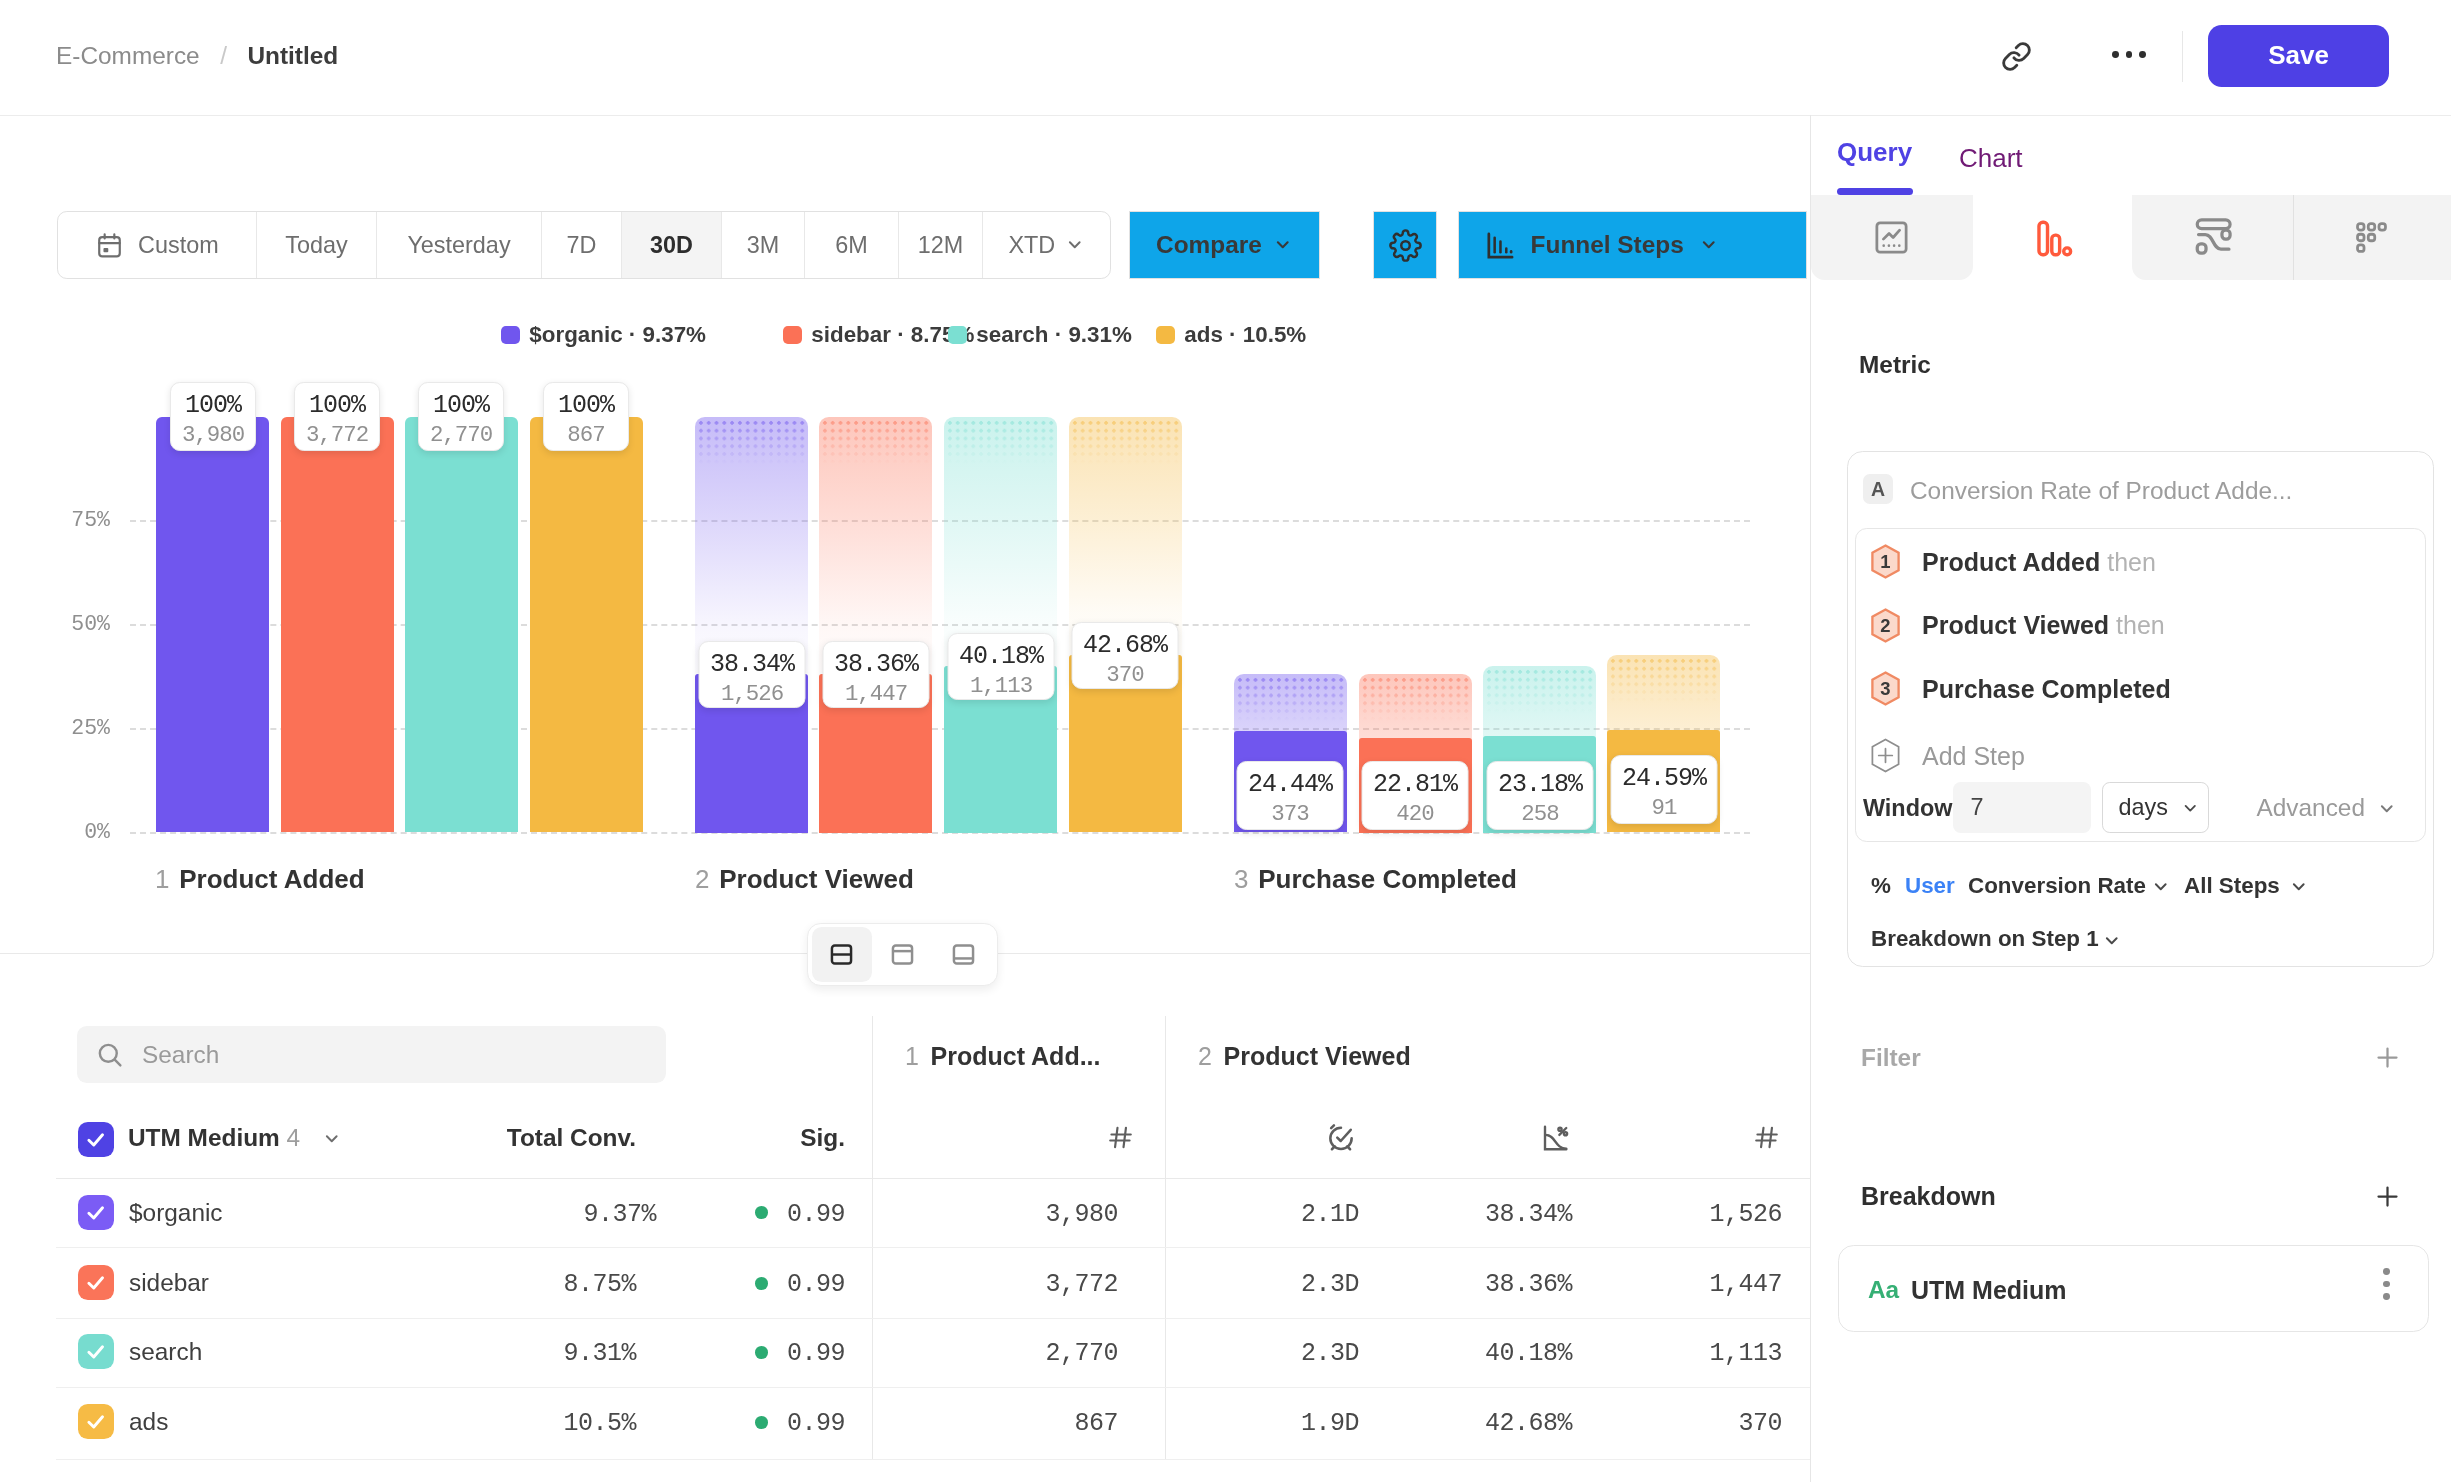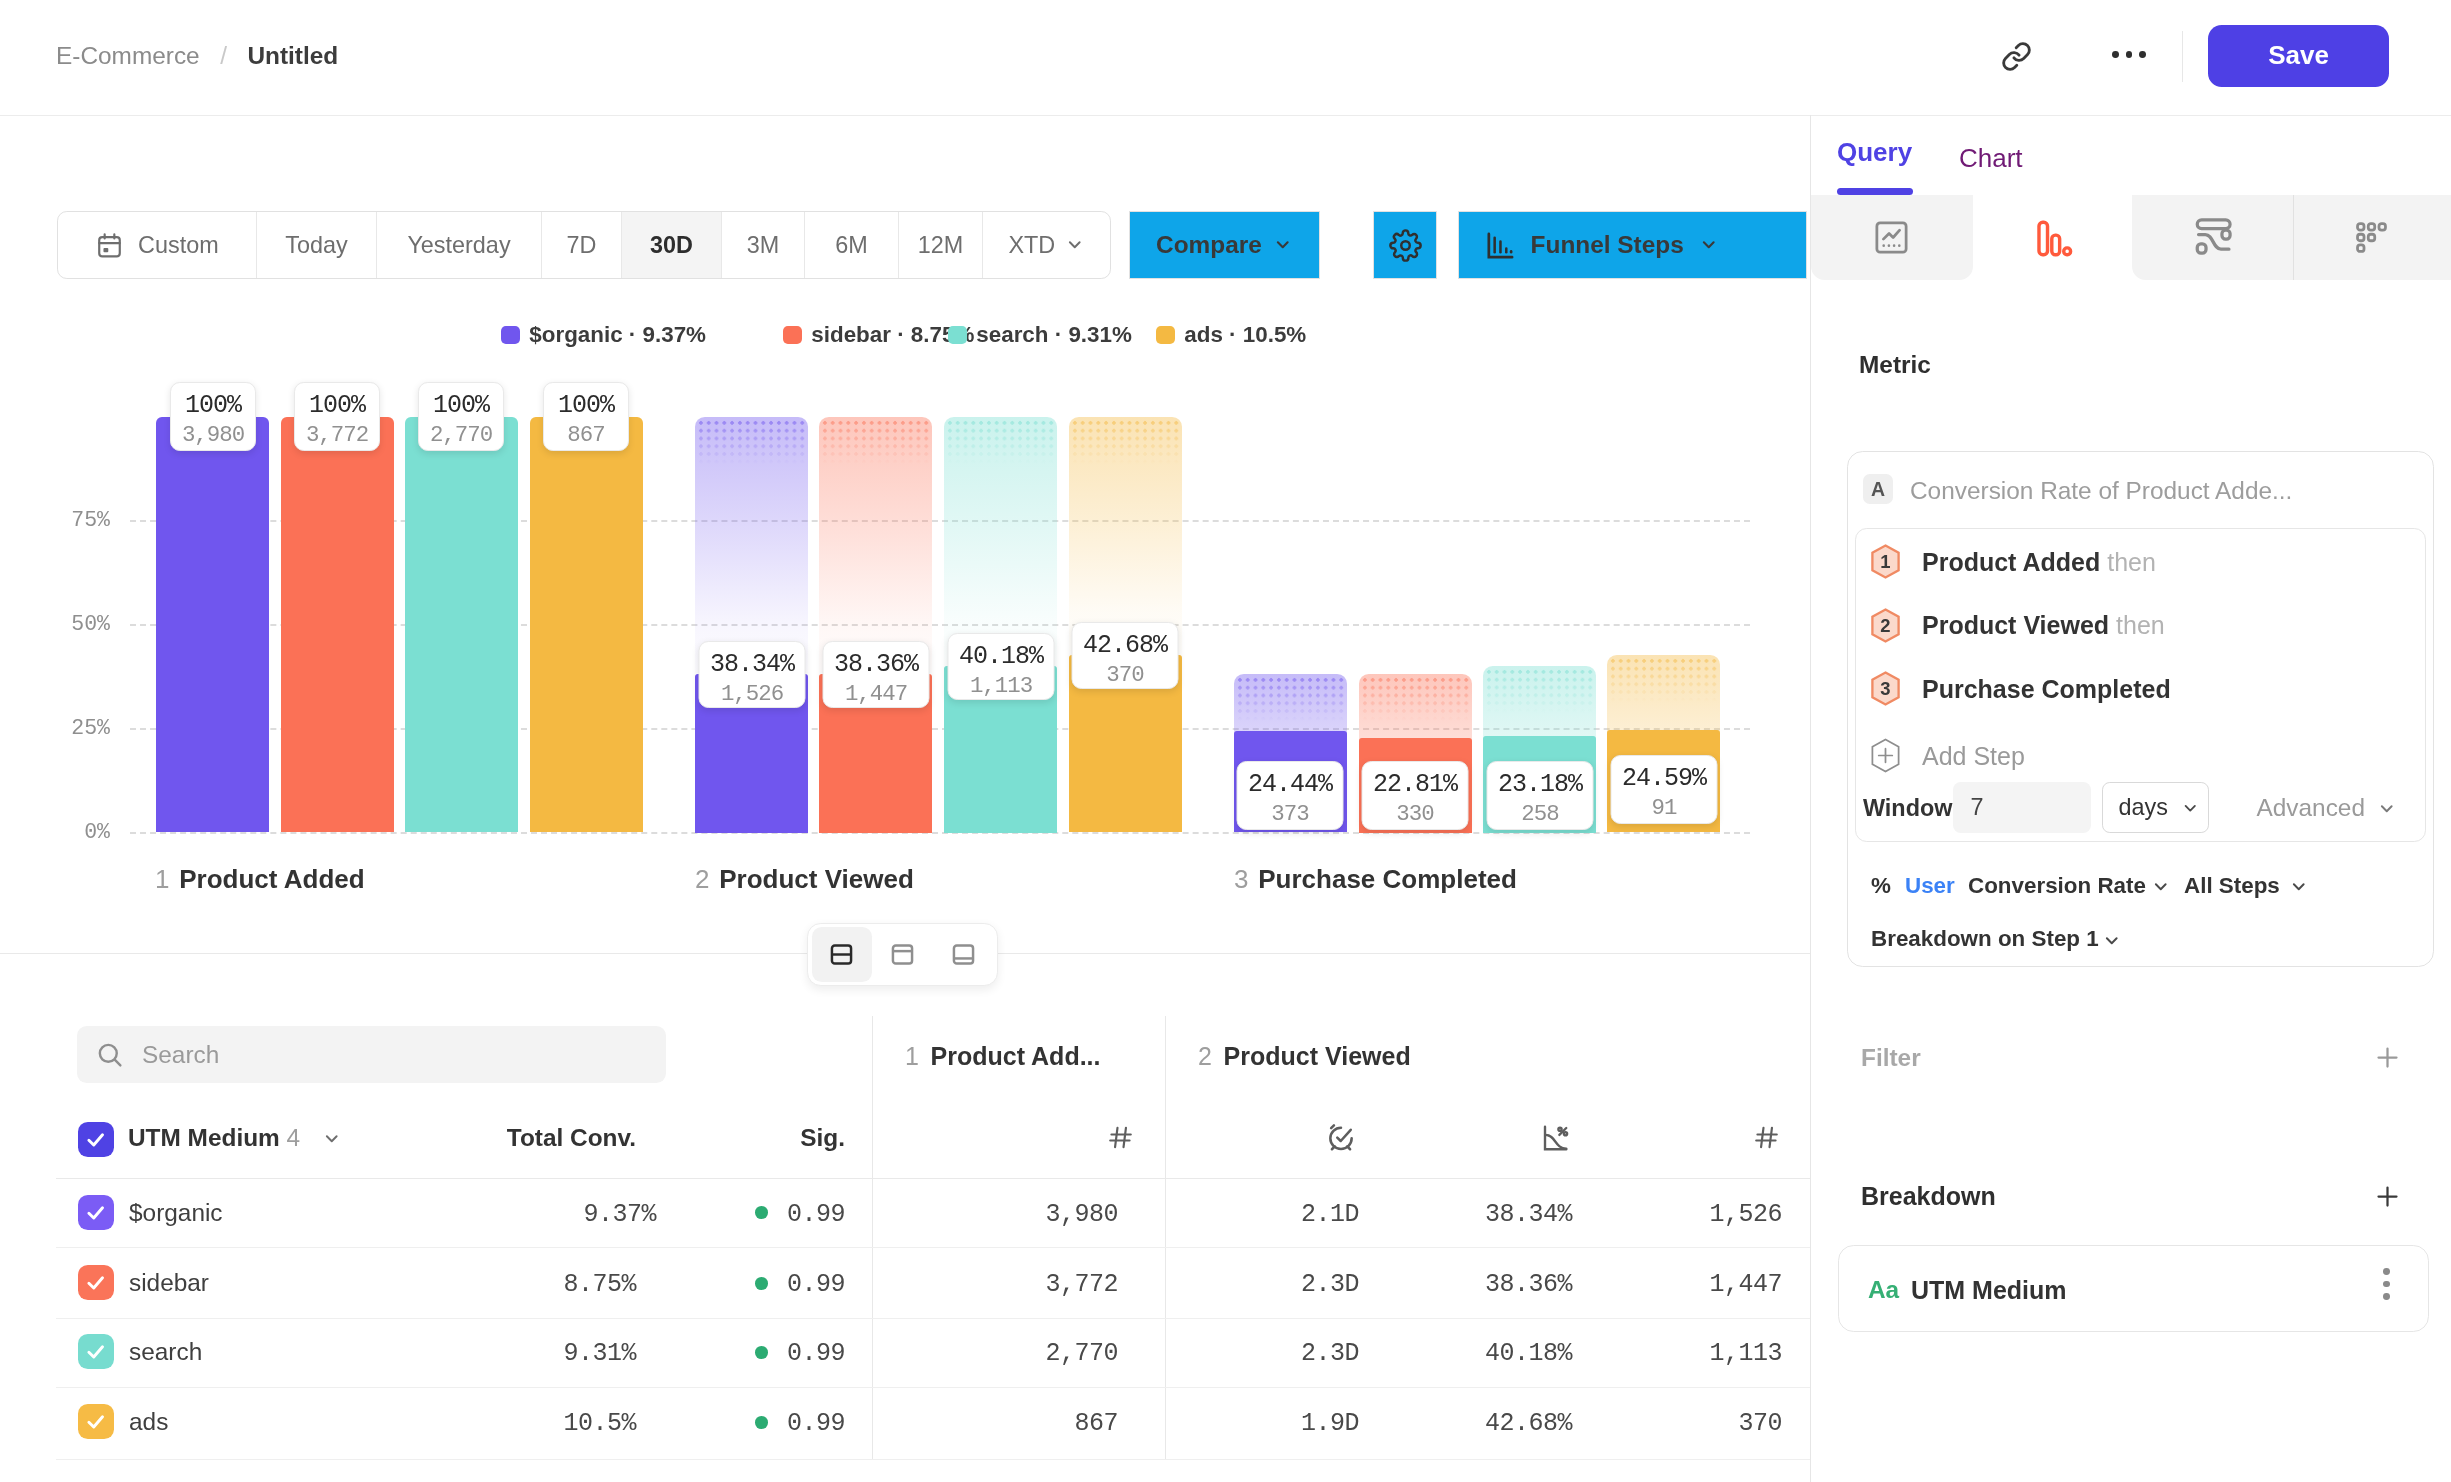--- a/index.html
+++ b/index.html
@@ -162,21 +162,21 @@
 <div class="blab" style="left:1125px; top:622px; width:107px; height:67px;">
     <div class="v">42.68%</div>
     <div class="n">370</div>
   </div>
 <div class="blab" style="left:1290px; top:761px; width:107px; height:69px;">
     <div class="v">24.44%</div>
     <div class="n">373</div>
   </div>
 <div class="blab" style="left:1415px; top:761px; width:107px; height:69px;">
     <div class="v">22.81%</div>
-    <div class="n">330</div>
+    <div class="n">420</div>
   </div>
 <div class="blab" style="left:1540px; top:761px; width:107px; height:69px;">
     <div class="v">23.18%</div>
     <div class="n">258</div>
   </div>
 <div class="blab" style="left:1664px; top:755px; width:107px; height:69px;">
     <div class="v">24.59%</div>
     <div class="n">91</div>
   </div>
 

